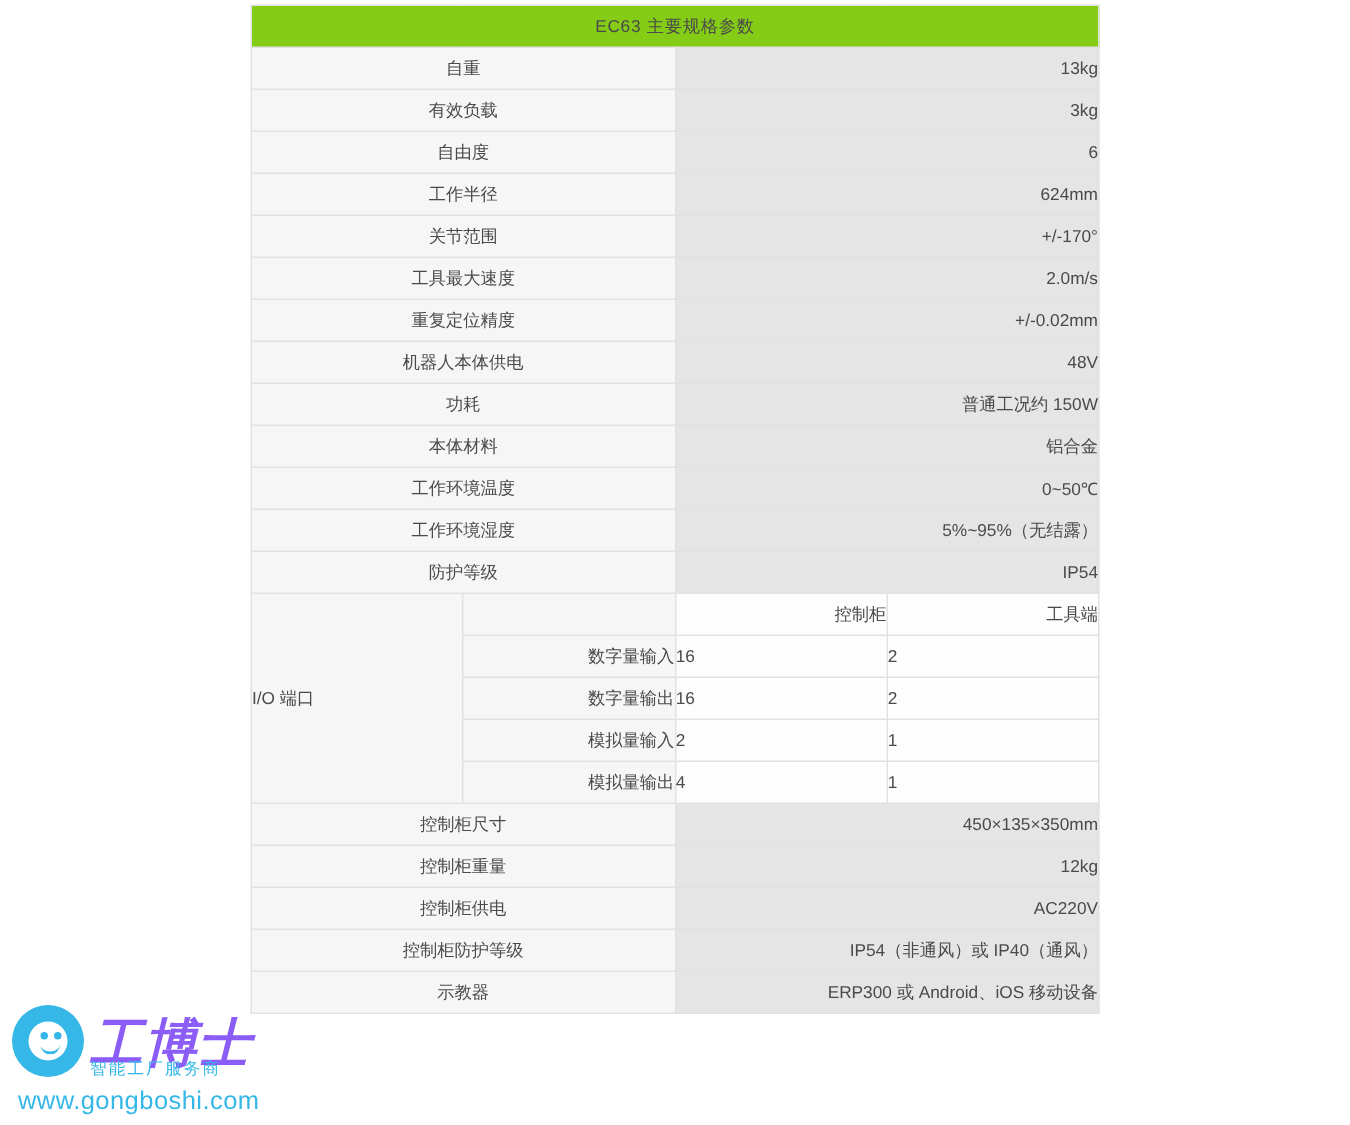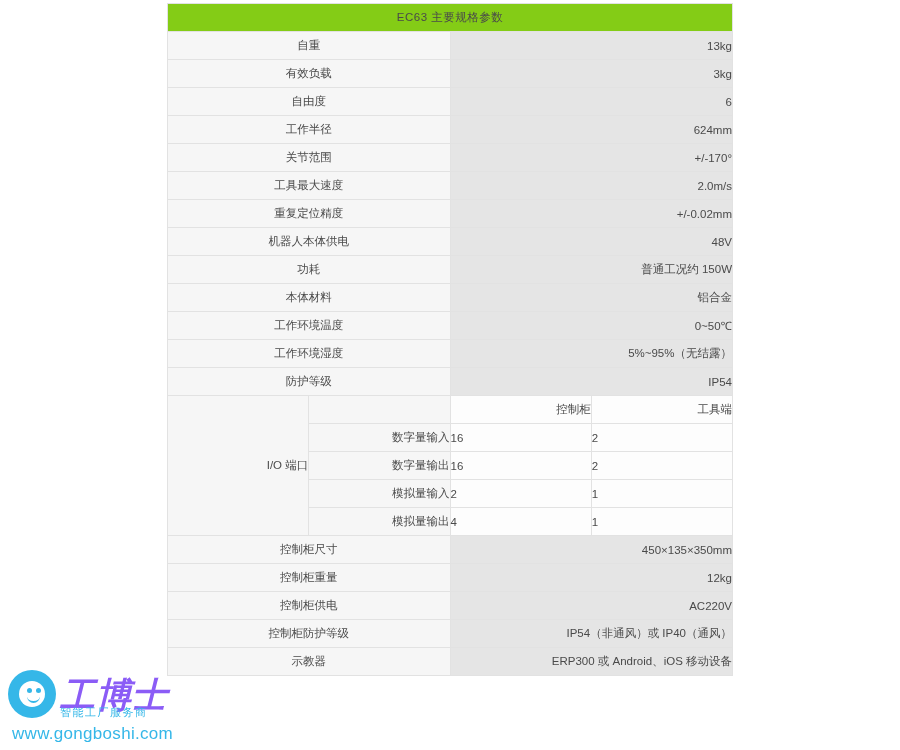--- a/index.html
+++ b/index.html
@@ -58,21 +58,21 @@
 
   .val {
     background: #e5e5e5;
     text-align: right;
     padding-left: 14px;
     color: #4a4a4a;
   }
 
   .io-label {
     background: #f6f6f6;
-    text-align: right;
+    text-align: left;
     width: 78px;
     color: #555;
   }
 
   .io-sub {
     background: #f6f6f6;
     text-align: right;
     padding-right: 14px;
     width: 100px;
     color: #555;

